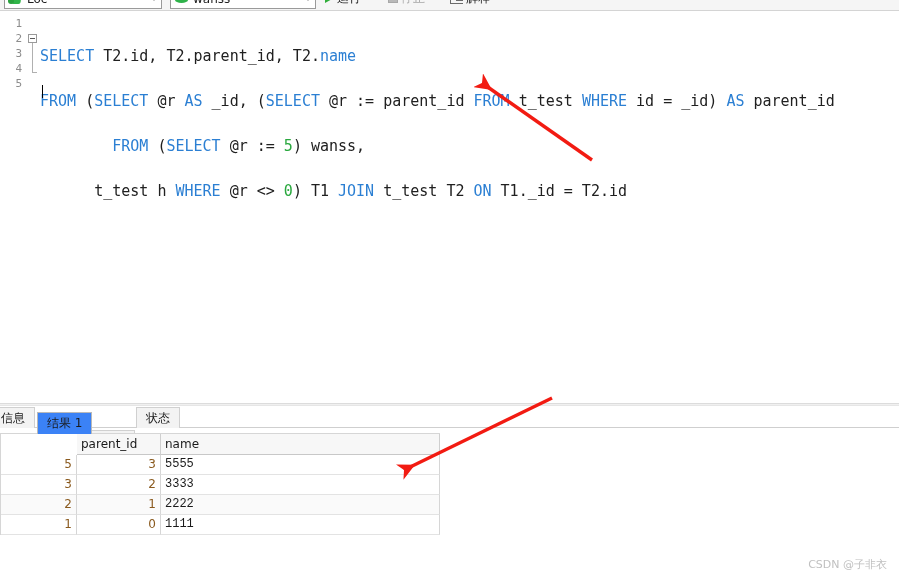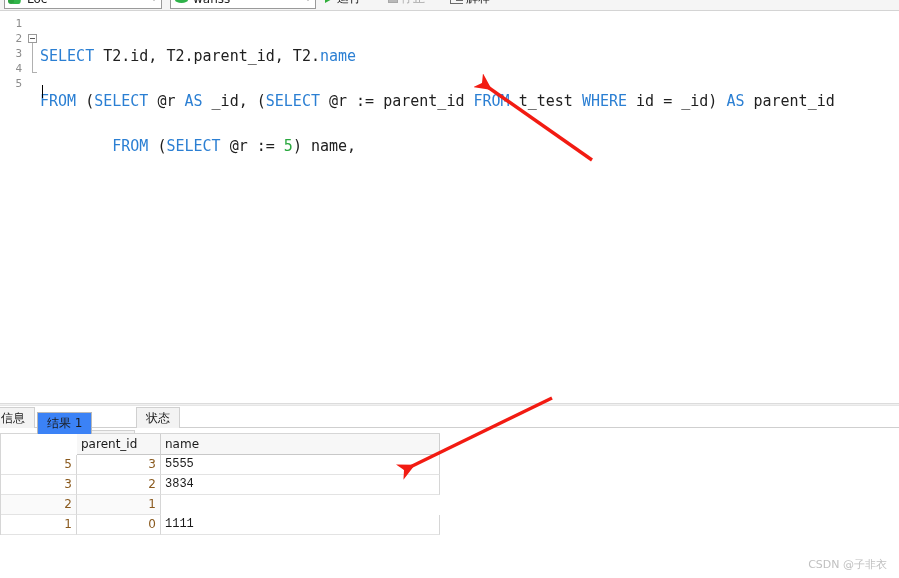--- a/index.html
+++ b/index.html
@@ -366,21 +366,22 @@
 
   <div class="foldcol">
     <div class="foldbox" style="top:23px"></div>
     <div class="foldline" style="top:32px; height:29px"></div>
     <div class="foldfoot" style="top:61px"></div>
   </div>
 
   <div class="code">
     <div class="ln"><span class="kw">SELECT</span><span class="pl"> T2.id, T2.parent_id, T2.</span><span class="kw">name</span></div>
     <div class="ln"><span class="kw">FROM</span><span class="pl"> (</span><span class="kw">SELECT</span><span class="pl"> @r </span><span class="kw">AS</span><span class="pl"> _id, (</span><span class="kw">SELECT</span><span class="pl"> @r := parent_id </span><span class="kw">FROM</span><span class="pl"> t_test </span><span class="kw">WHERE</span><span class="pl"> id = _id) </span><span class="kw">AS</span><span class="pl"> parent_id</span></div>
-    <div class="ln"><span class="pl">        </span><span class="kw">FROM</span><span class="pl"> (</span><span class="kw">SELECT</span><span class="pl"> @r := </span><span class="num">5</span><span class="pl">) name,</span></div>
+    <div class="ln"><span class="pl">        </span><span class="kw">FROM</span><span class="pl"> (</span><span class="kw">SELECT</span><span class="pl"> @r := </span><span class="num">5</span><span class="pl">) wanss,</span></div>
+    <div class="ln"><span class="pl">      t_test h </span><span class="kw">WHERE</span><span class="pl"> @r &lt;&gt; </span><span class="num">0</span><span class="pl">) T1 </span><span class="kw">JOIN</span><span class="pl"> t_test T2 </span><span class="kw">ON</span><span class="pl"> T1._id = T2.id</span></div>
     <div class="ln"></div>
   </div>
 
   <div class="caret"></div>
 </div>
 
 <div class="splitter"></div>
 
 <div class="tabstrip">
   <div class="tab t0">信息</div>
@@ -399,26 +400,27 @@
 
   <div class="grow">
     <div class="gcell c-id num-cell">5</div>
     <div class="gcell c-pid num-cell">3</div>
     <div class="gcell c-name txt-cell">5555</div>
   </div>
 
   <div class="grow">
     <div class="gcell c-id num-cell">3</div>
     <div class="gcell c-pid num-cell">2</div>
-    <div class="gcell c-name txt-cell">3834</div>
+    <div class="gcell c-name txt-cell">3333</div>
   </div>
 
   <div class="grow alt">
     <div class="gcell c-id num-cell">2</div>
     <div class="gcell c-pid num-cell">1</div>
+    <div class="gcell c-name txt-cell">2222</div>
   </div>
 
   <div class="grow">
     <div class="gcell c-id num-cell">1</div>
     <div class="gcell c-pid num-cell">0</div>
     <div class="gcell c-name txt-cell">1111</div>
   </div>
 
 </div>
 

